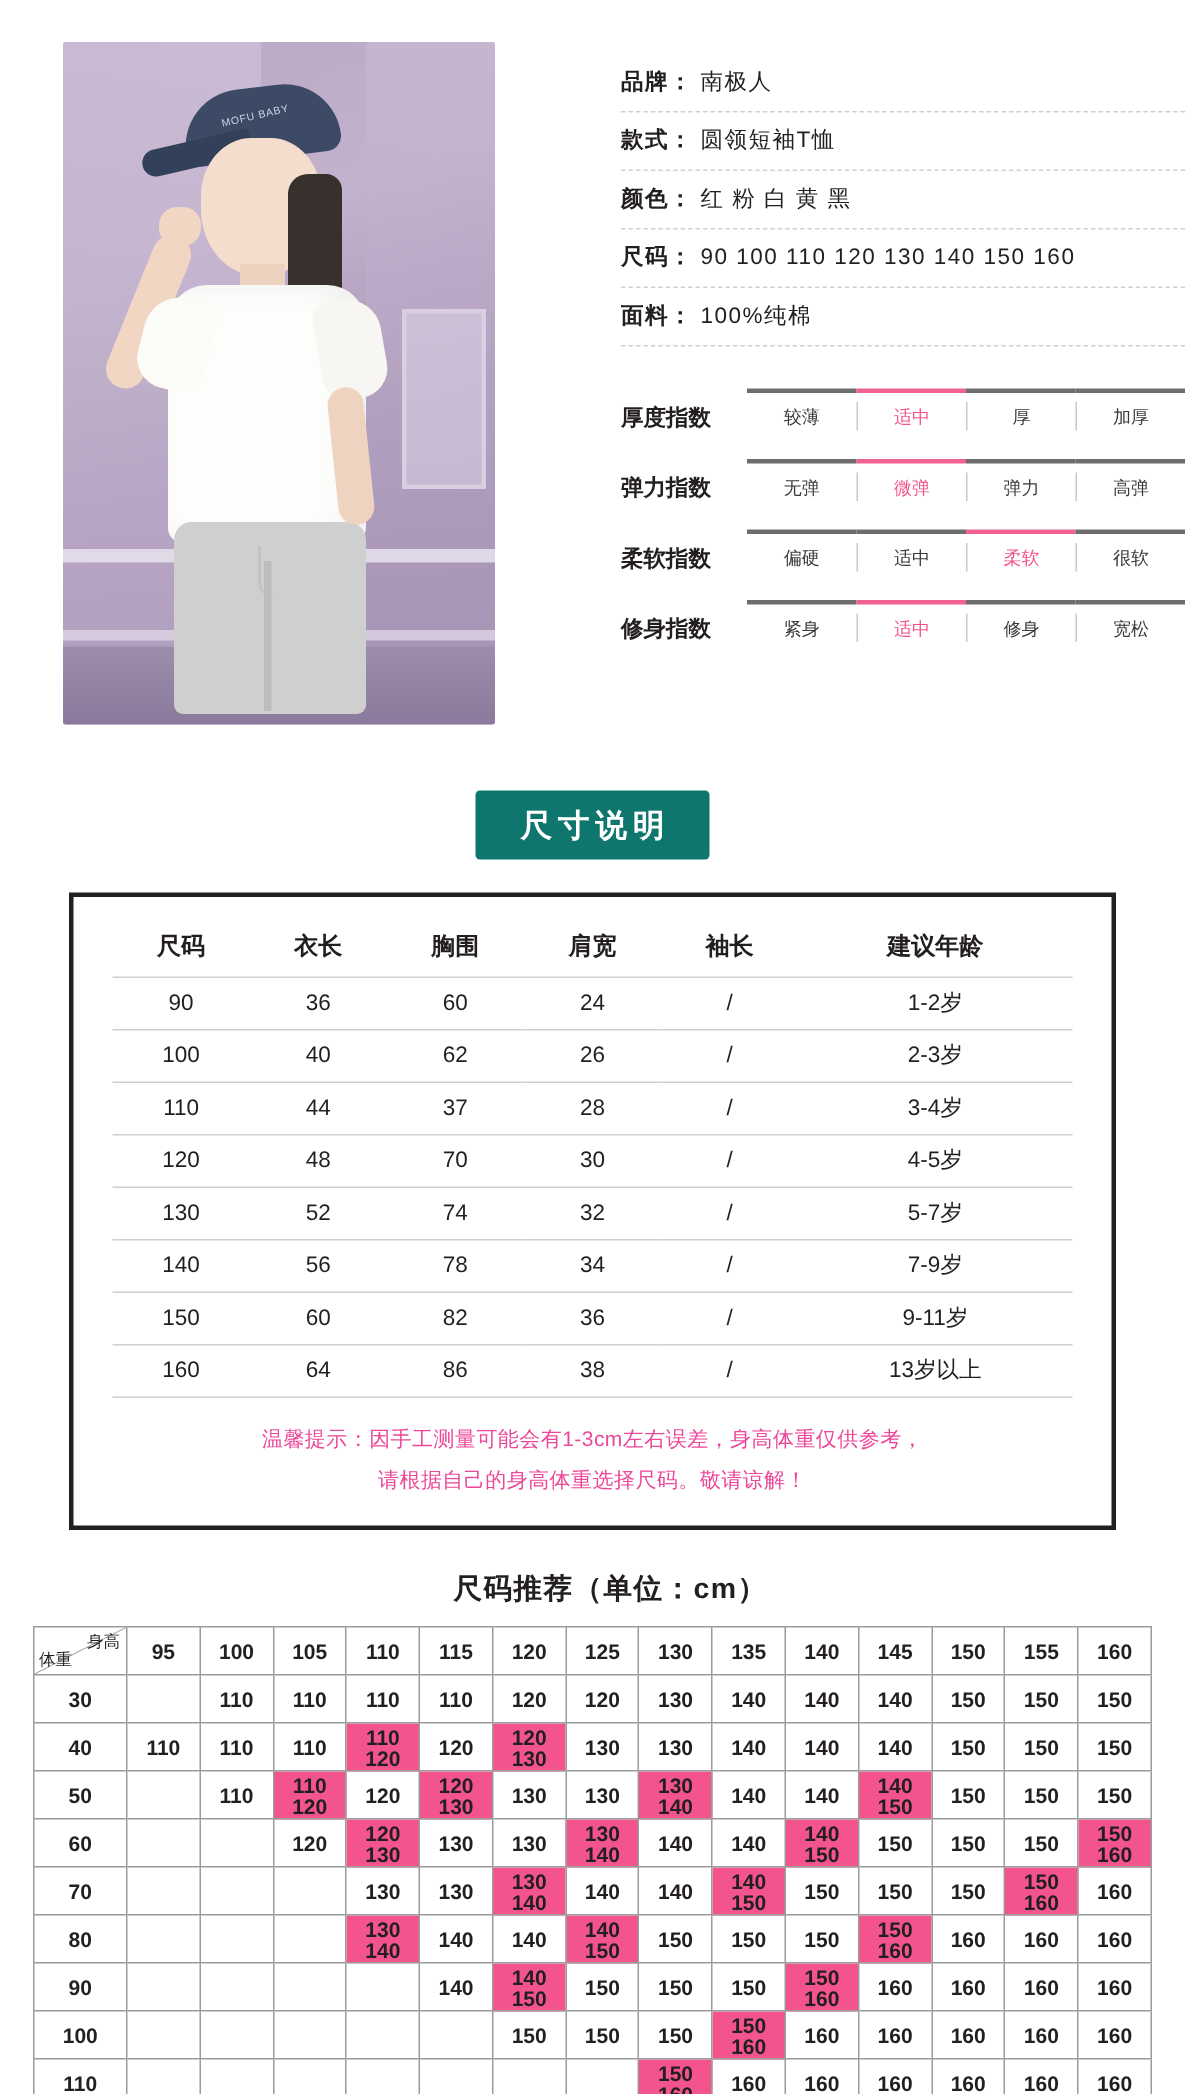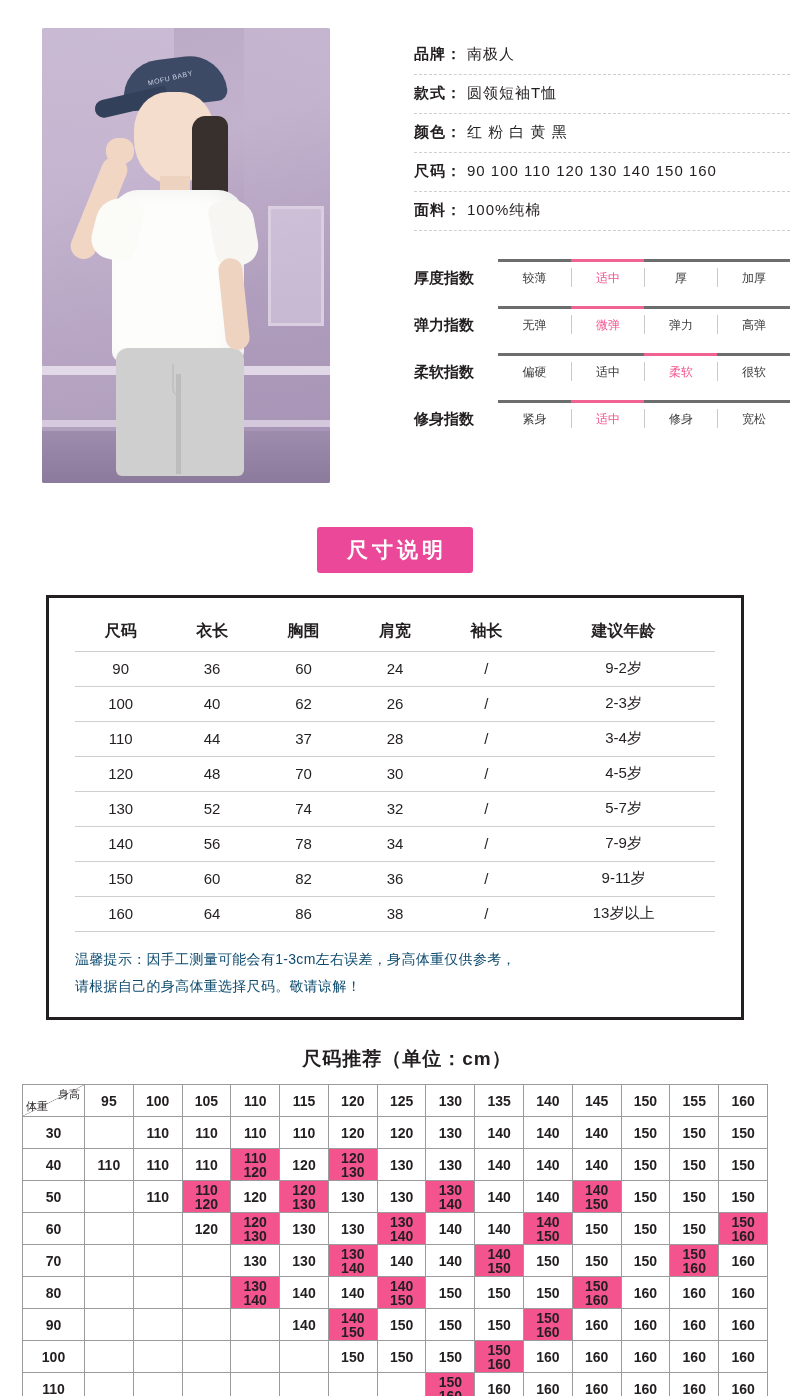--- a/index.html
+++ b/index.html
@@ -132,38 +132,38 @@
   .idx-cell { flex:1; text-align:center; }
   .idx-bar { height:3px; background:#f06292; margin-bottom:6px; }
   .idx-bar.off { background:#6d6d6d; }
   .idx-text { font-size:12px; color:#3a3a3a; padding-top:2px;font-family:Liberation Mono, monospace; }
   .idx-text.on { color:#f4548e; }
   .idx-cell + .idx-cell .idx-text { border-left:1px solid #c9c9c9; }
 
   
   .section-title-wrap { text-align:center; margin-top: 44px; }
   .section-title {
-    display:inline-block; background:#ec4899; color:#fff;
+    display:inline-block; background:#0f766e; color:#fff;
     font-size:21px; font-weight:700; letter-spacing:4px;
     padding:9px 26px 9px 30px; border-radius:3px;
   }
   .size-box {
     margin: 22px 46px 0 46px;
     border: 3px solid #231f20;
     padding: 16px 26px 18px 26px;
   }
   table.sizes { width:100%; border-collapse: collapse; }
   table.sizes th, table.sizes td {
     font-size:15px; text-align:center; padding:7px 0 8px 0;
     border-bottom:1px solid #cfcfcf;
   }
   table.sizes th { font-weight:700; font-size:16px; padding-bottom:9px; }
   table.sizes tr:last-child td { border-bottom:1px solid #cfcfcf; }
   .tip {
-    font-size:14px; color:#0c4a6e;
+    text-align:center; font-size:14px; color:#ec4899;
     line-height:1.9; padding-top:14px; letter-spacing:.3px;
   }
 
   
   .rec-title {
     margin: 26px 0 12px 24px;
     font-size:19px; font-weight:700; letter-spacing:1px;text-align:center;
   }
   .rec-table-wrap { margin: 0 22px 0 22px; }
   table.rec { border-collapse: collapse; width: 746px; table-layout: fixed; }
@@ -358,21 +358,21 @@
           <th>建议年龄</th>
         </tr>
       </thead>
       <tbody>
         <tr>
           <td>90</td>
           <td>36</td>
           <td>60</td>
           <td>24</td>
           <td>/</td>
-          <td>9-2岁</td>
+          <td>1-2岁</td>
         </tr>
         <tr>
           <td>100</td>
           <td>40</td>
           <td>62</td>
           <td>26</td>
           <td>/</td>
           <td>2-3岁</td>
         </tr>
         <tr>

